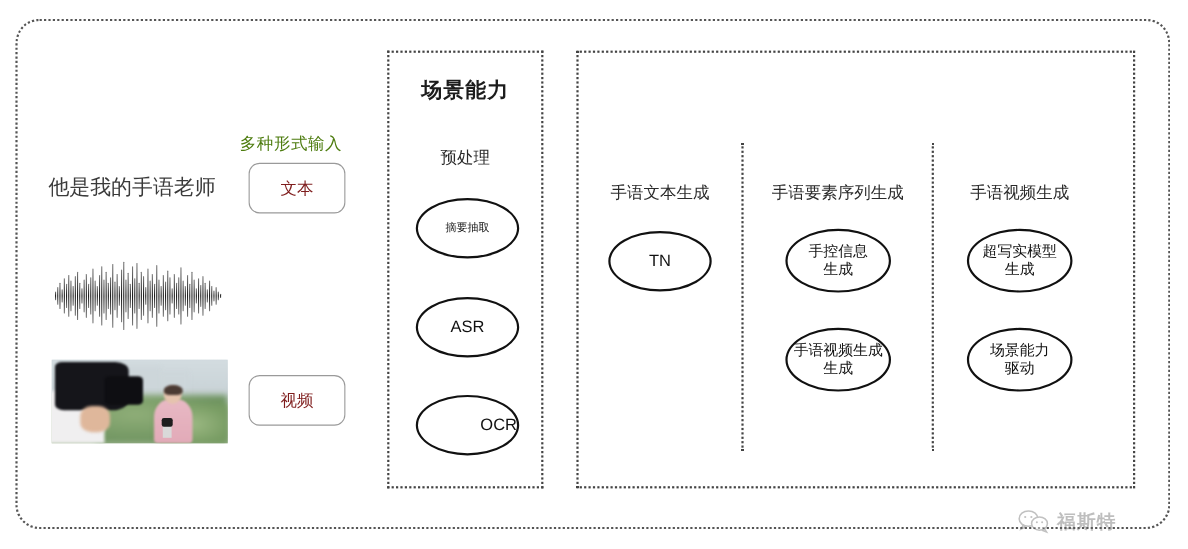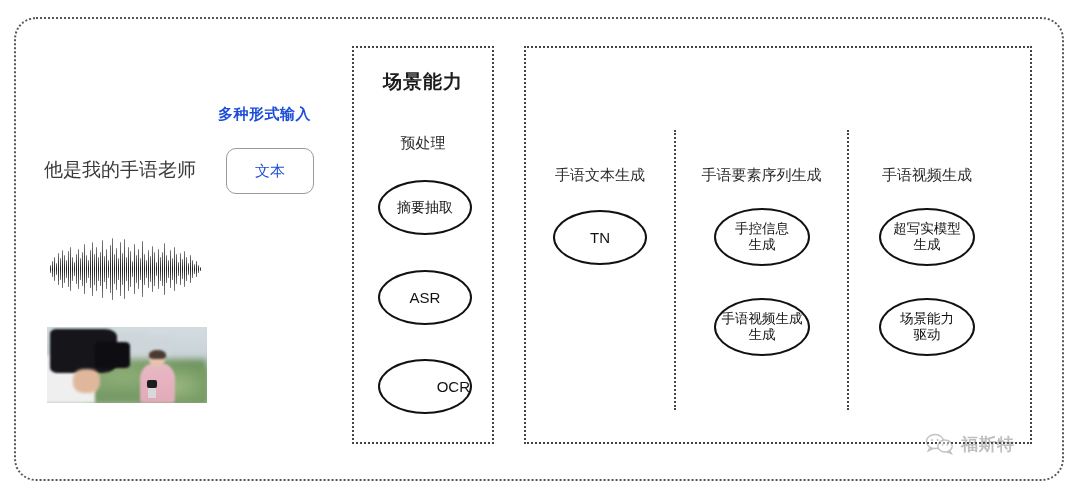--- a/index.html
+++ b/index.html
@@ -86,30 +86,31 @@
 
   
   .inputbox {
     position: absolute;
     box-sizing: border-box;
     border: 1.5px solid #9a9a9a;
     border-radius: 10px;
     display: flex;
     align-items: center;
     justify-content: center;
-    color: #1d4ed8;
+    color: #7f1d1d;
     background: #ffffff;
   }
 
   
   .input-heading {
     position: absolute;
-    font-weight: bold;
-    color: #1d4ed8;
+    font-weight: normal;
+    color: #4d7c0f;
     letter-spacing: .5px;
+    margin-top: 16px;
   }
 
   .sample-text {
     position: absolute;
     color: #3a3a3a;
     white-space: nowrap;
   }
 
   
   .waveform {
@@ -201,20 +202,21 @@
     filter: blur(1.4px);
   }
 
   
   .watermark {
     position: absolute;
     display: flex;
     align-items: center;
     gap: 6px;
     opacity: .42;
+    margin-top: 30px;
   }
   .wm-text {
     font-size: 17px;
     color: #666666;
     font-weight: bold;
     letter-spacing: 1px;
   }
   .wm-icon { display: block; }
 </style>
 </head>
@@ -322,28 +324,31 @@
     <div class="vt-cam"></div>
     <div class="vt-lens"></div>
     <div class="vt-arm"></div>
   </div>
 
   <div class="inputbox" style="left:226px; top:148px; width:88px; height:46px; font-size:15px;">
     <span>文本</span>
   </div>
 
 
+  <div class="inputbox" style="left:226px; top:341px; width:88px; height:46px; font-size:15px;">
+    <span>视频</span>
+  </div>
 
   <div class="panel" style="left:352px; top:46px; width:142px; height:398px;">
 
     <div class="panel-title" style="top:21px; font-size:19px;">场景能力</div>
 
     <div class="col-title" style="left:0; right:0; top:86px; font-size:15px;">预处理</div>
 
-    <div class="ellipse" style="left:24px; top:132px; width:94px; height:55px; font-size:14px;">
+    <div class="ellipse" style="left:24px; top:132px; width:94px; height:55px; font-size:10px;">
       <span>摘要抽取</span>
     </div>
 
     <div class="ellipse" style="left:24px; top:222px; width:94px; height:55px; font-size:15px;">
       <span>ASR</span>
     </div>
 
     <div class="ellipse" style="left:24px; top:311px; width:94px; height:55px; font-size:15px;justify-content:flex-end;">
       <span>OCR</span>
     </div>

